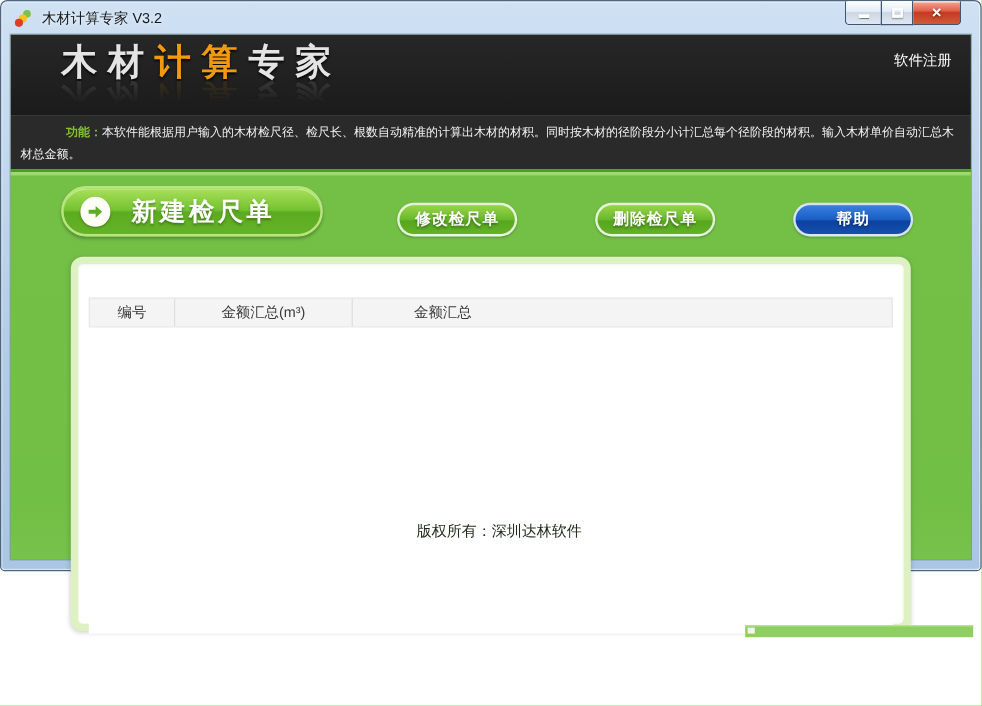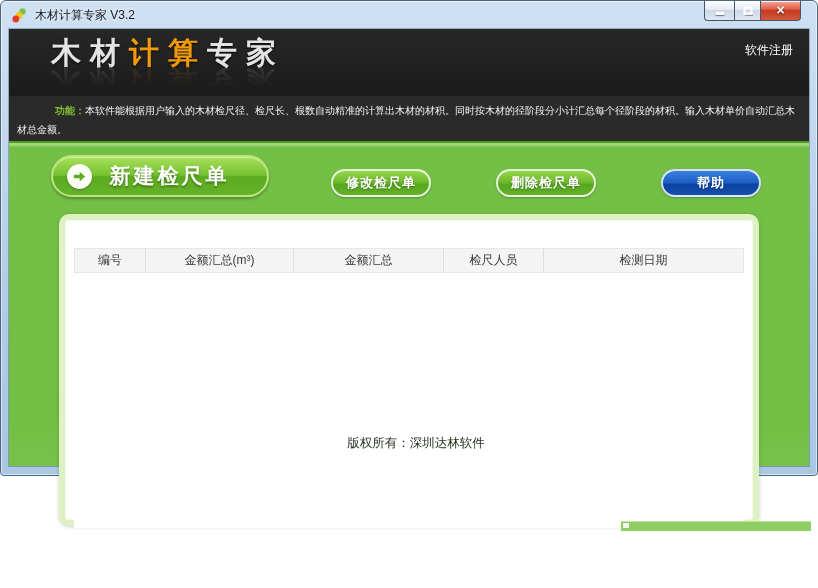--- a/index.html
+++ b/index.html
@@ -150,22 +150,20 @@
       <button class="btn-small delete">删除检尺单</button>
       <button class="btn-small modify">修改检尺单</button>
       <button class="btn-small help">帮助</button>
 
       <div class="panel">
         <div class="table">
           <div class="thead">
             <div class="th c0">编号</div>
             <div class="th c1">金额汇总(m³)</div>
             <div class="th c2">金额汇总</div>
-            <div class="th c3">检尺人员</div>
-            <div class="th c4">检测日期</div>
           </div>
           <div class="tbody"></div>
         </div>
       </div>
 
       <div class="green-band"></div>
       <div class="artifact-strip">
         <span class="artifact-dot"></span>
       </div>
 

